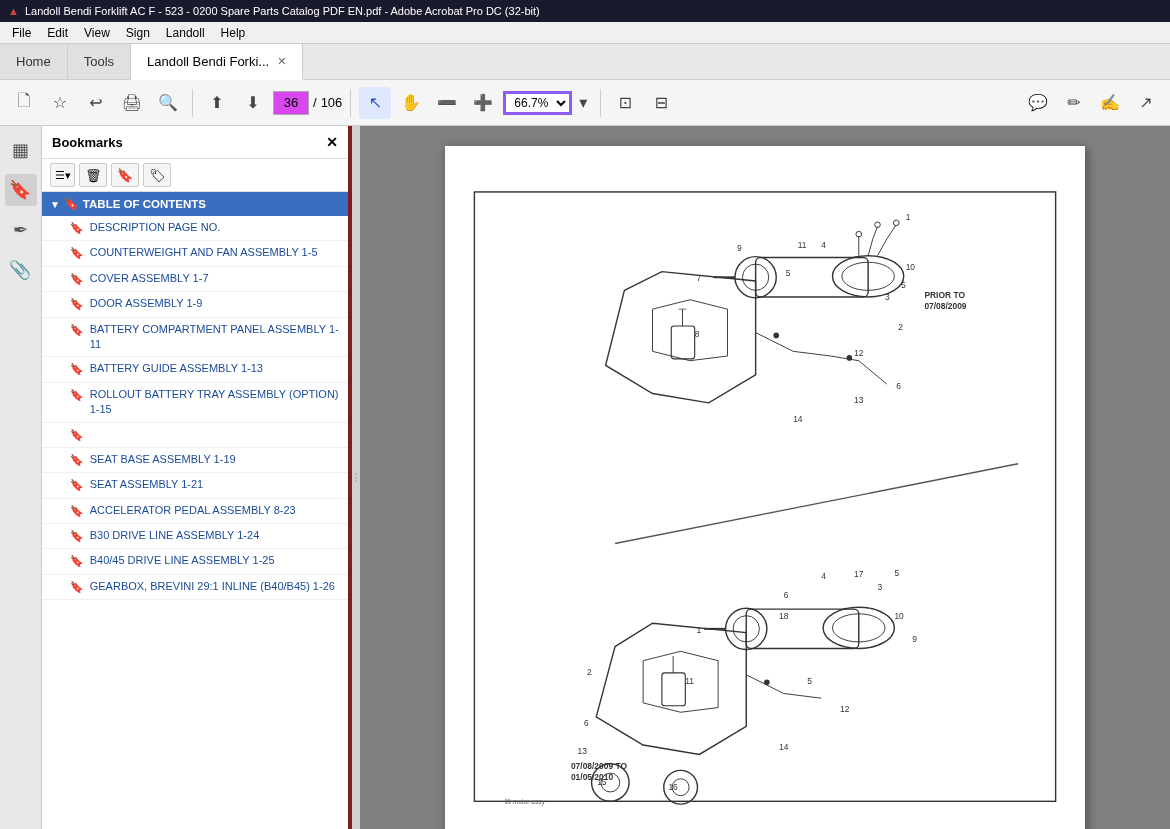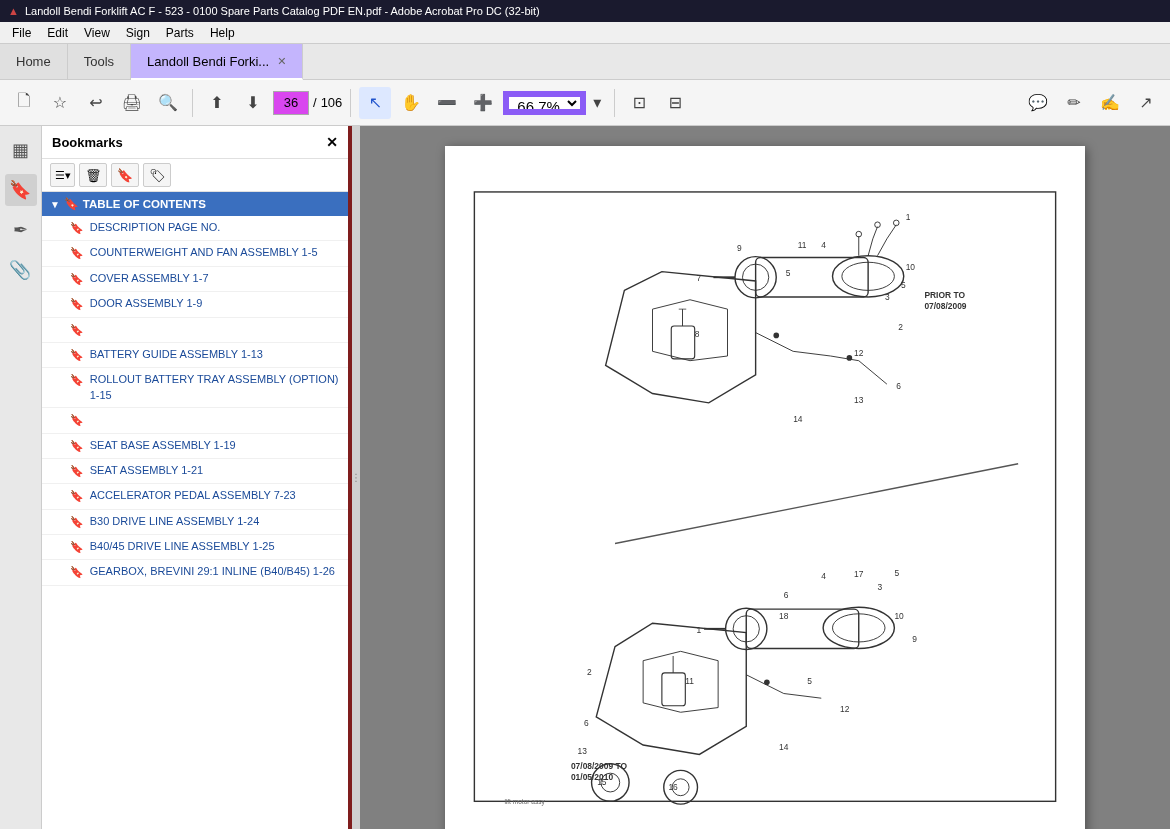--- a/index.html
+++ b/index.html
@@ -43,21 +43,21 @@
       display: flex;
       align-items: center;
       padding: 13px 16px;
       font-size: 13px;
       cursor: pointer;
       border-right: 1px solid #ccc;
       background: #e0e0e0;
       color: #333;
     }
     .tab.active {
-      background: #c4b5fd;
+      background: #ffffff;
       border-bottom: 2px solid white;
       margin-bottom: -1px;
       color: #000;
     }
     .tab .close-btn {
       margin-left: 8px;
       font-size: 11px;
       color: #666;
     }
 
@@ -84,22 +84,22 @@
     .page-nav {
       display: flex; align-items: center; gap: 4px;
       font-size: 13px;
     }
     .page-nav input {
       width: 36px; height: 24px; text-align: center;
       border: 1px solid #aaa; background: #d946ef;
       font-size: 13px;
     }
     .zoom-select {
-      height: 24px; border: 6px solid #8b5cf6; background: white;
-      font-size: 15px; padding: 0 4px;
+      height: 24px; border: 3px solid #8b5cf6; background: white;
+      font-size: 12px; padding: 0 4px;
     }
     .zoom-container {
       display: flex; align-items: center; gap: 2px;
     }
 
     
     #main {
       display: flex;
       height: calc(829px - 22px - 22px - 36px - 46px);
     }
@@ -238,29 +238,29 @@
     #diagram-svg {
       width: 100%;
       height: 680px;
     }
   </style>
 </head>
 <body>
 
 <div id="title-bar">
   <span style="color:#cc4444; margin-right:6px;">▲</span>
-  <span>Landoll Bendi Forklift AC  F - 523 - 0100 Spare Parts Catalog PDF EN.pdf - Adobe Acrobat Pro DC (32-bit)</span>
+  <span>Landoll Bendi Forklift AC  F - 523 - 0200 Spare Parts Catalog PDF EN.pdf - Adobe Acrobat Pro DC (32-bit)</span>
 </div>
 
 <div id="menu-bar">
   <span>File</span>
   <span>Edit</span>
   <span>View</span>
   <span>Sign</span>
-  <span>Parts</span>
+  <span>Landoll</span>
   <span>Help</span>
 </div>
 
 <div id="tab-bar">
   <div class="tab">
     <span>Home</span>
   </div>
   <div class="tab">
     <span>Tools</span>
   </div>
@@ -347,20 +347,21 @@
       <div class="bm-item">
         <span class="bm-icon">🔖</span>
         <span>COVER ASSEMBLY 1-7</span>
       </div>
       <div class="bm-item">
         <span class="bm-icon">🔖</span>
         <span>DOOR ASSEMBLY 1-9</span>
       </div>
       <div class="bm-item">
         <span class="bm-icon">🔖</span>
+        <span>BATTERY COMPARTMENT PANEL ASSEMBLY 1-11</span>
       </div>
       <div class="bm-item">
         <span class="bm-icon">🔖</span>
         <span>BATTERY GUIDE ASSEMBLY 1-13</span>
       </div>
       <div class="bm-item">
         <span class="bm-icon">🔖</span>
         <span>ROLLOUT BATTERY TRAY ASSEMBLY (OPTION) 1-15</span>
       </div>
       <div class="bm-item">
@@ -369,21 +370,21 @@
       <div class="bm-item">
         <span class="bm-icon">🔖</span>
         <span>SEAT BASE ASSEMBLY 1-19</span>
       </div>
       <div class="bm-item">
         <span class="bm-icon">🔖</span>
         <span>SEAT ASSEMBLY 1-21</span>
       </div>
       <div class="bm-item">
         <span class="bm-icon">🔖</span>
-        <span>ACCELERATOR PEDAL ASSEMBLY 7-23</span>
+        <span>ACCELERATOR PEDAL ASSEMBLY 8-23</span>
       </div>
       <div class="bm-item">
         <span class="bm-icon">🔖</span>
         <span>B30 DRIVE LINE ASSEMBLY 1-24</span>
       </div>
       <div class="bm-item">
         <span class="bm-icon">🔖</span>
         <span>B40/45 DRIVE LINE ASSEMBLY 1-25</span>
       </div>
       <div class="bm-item">

